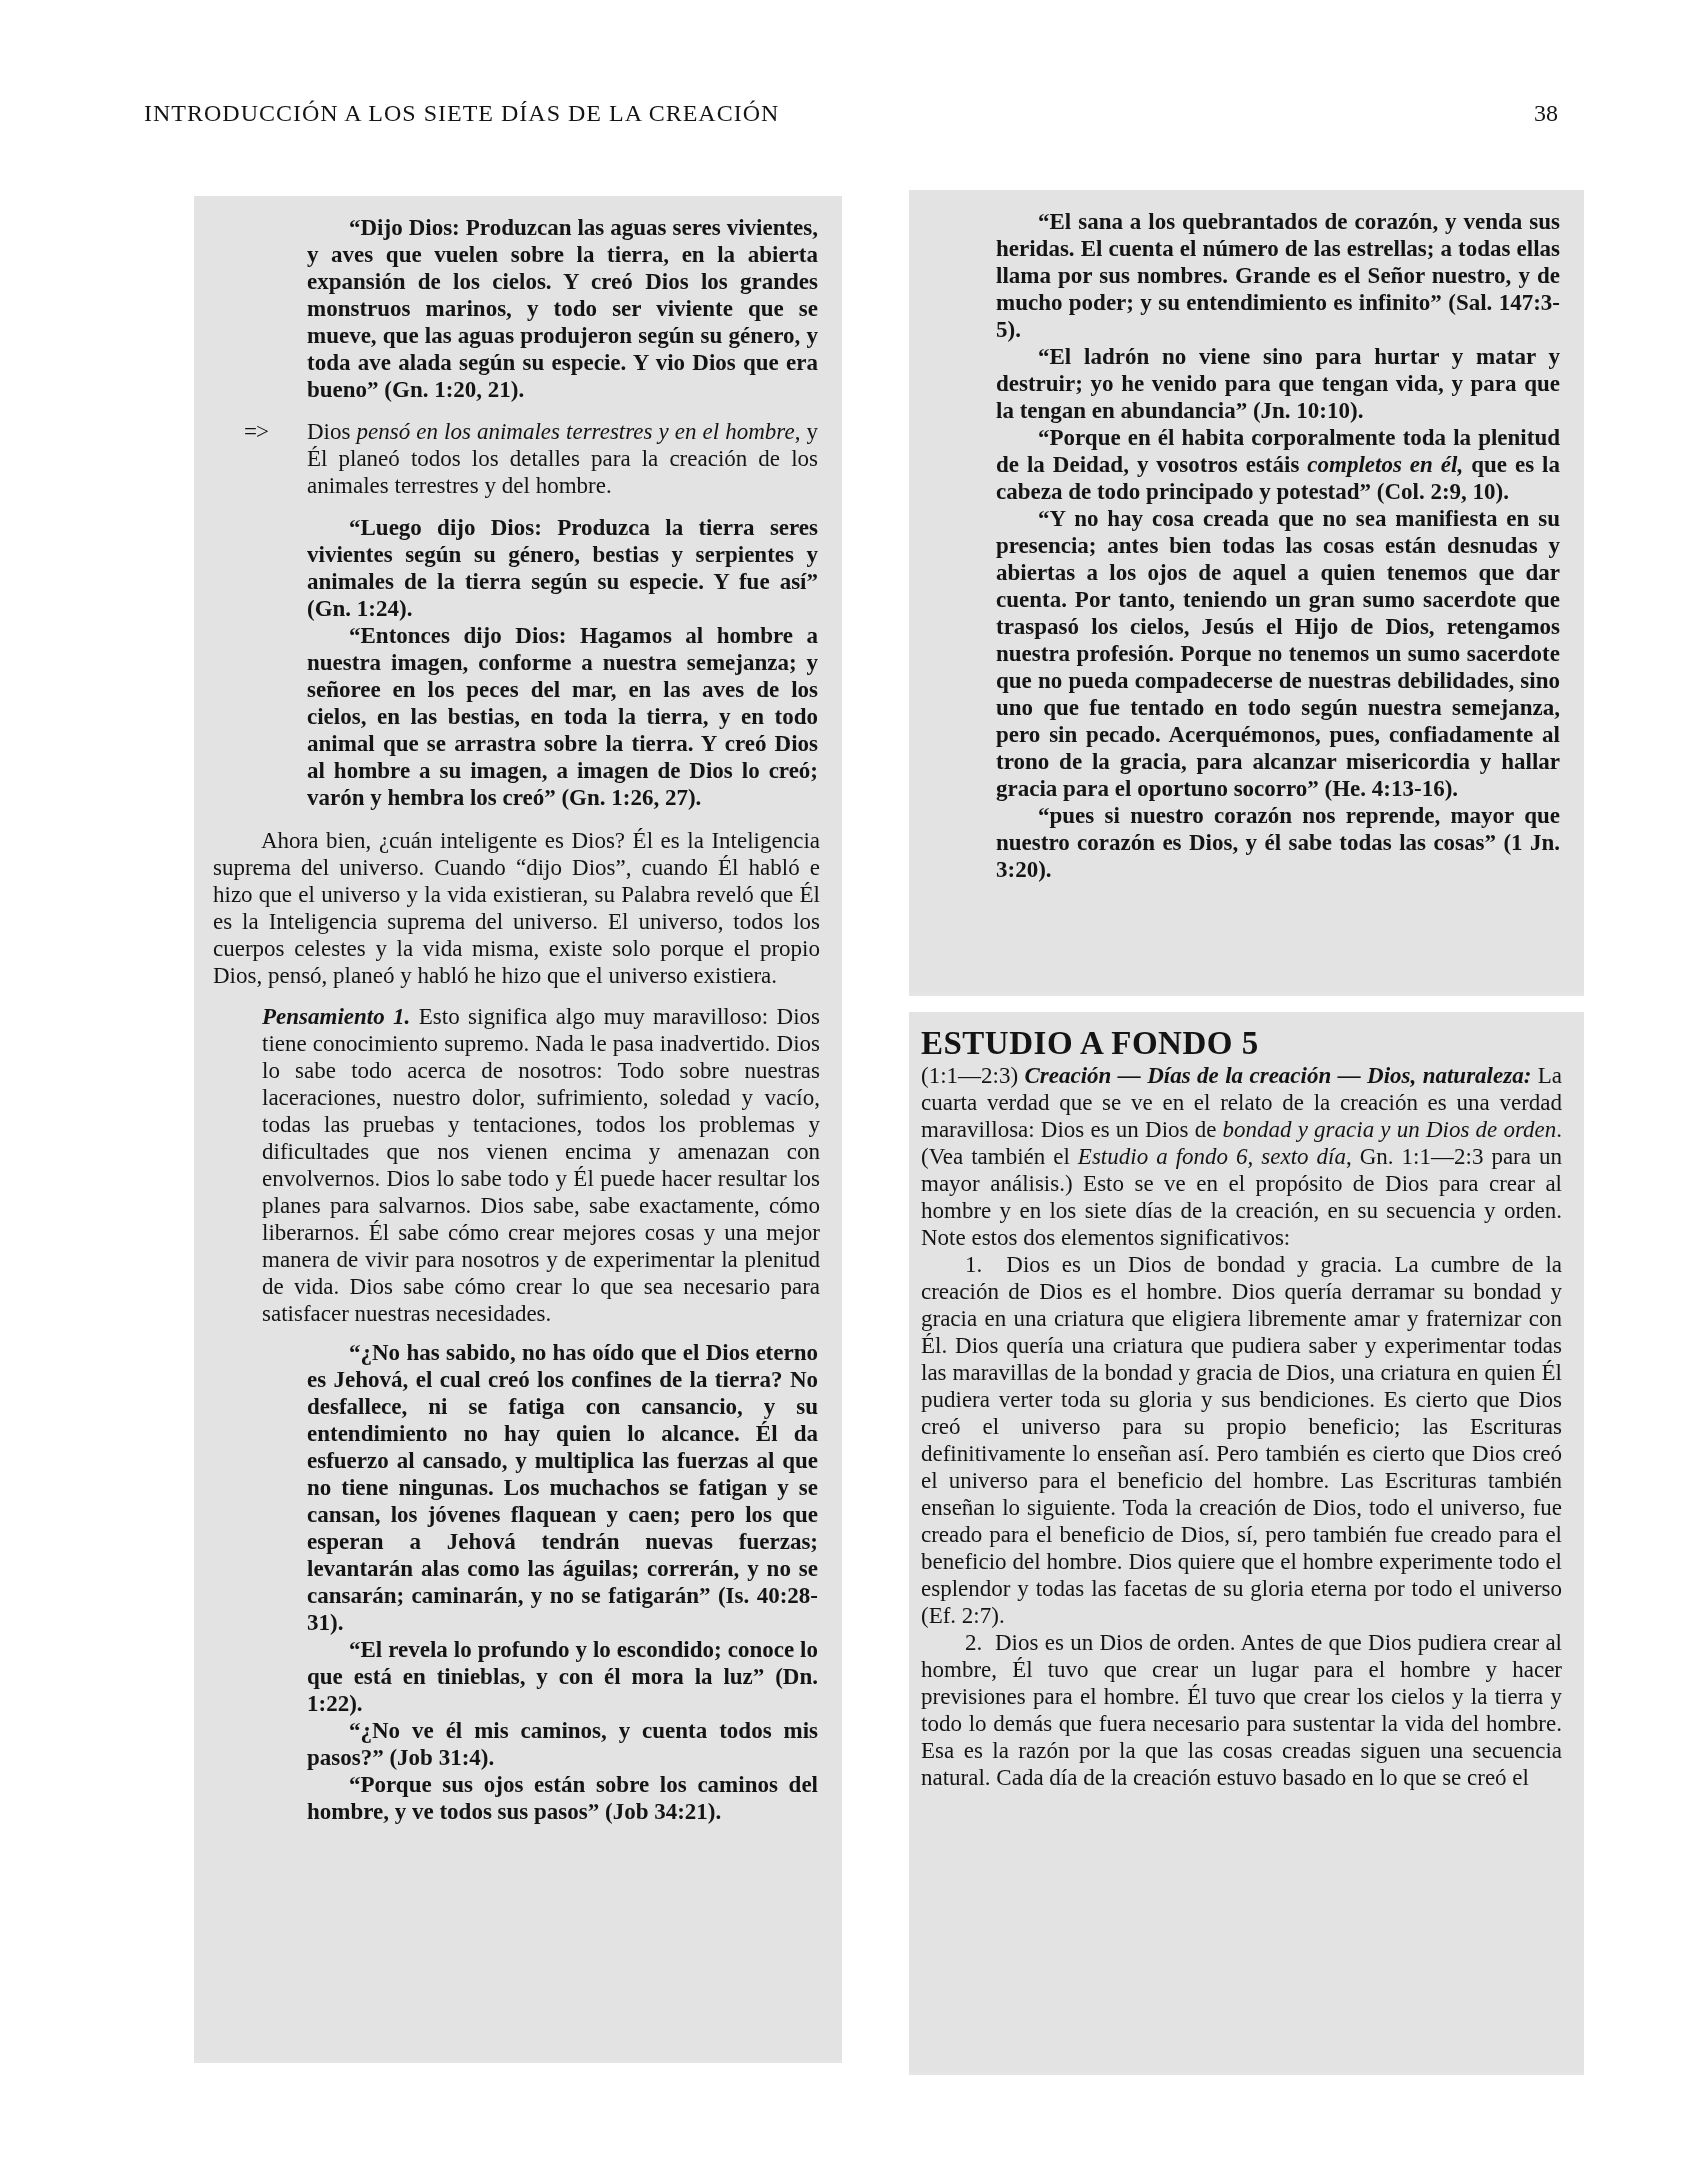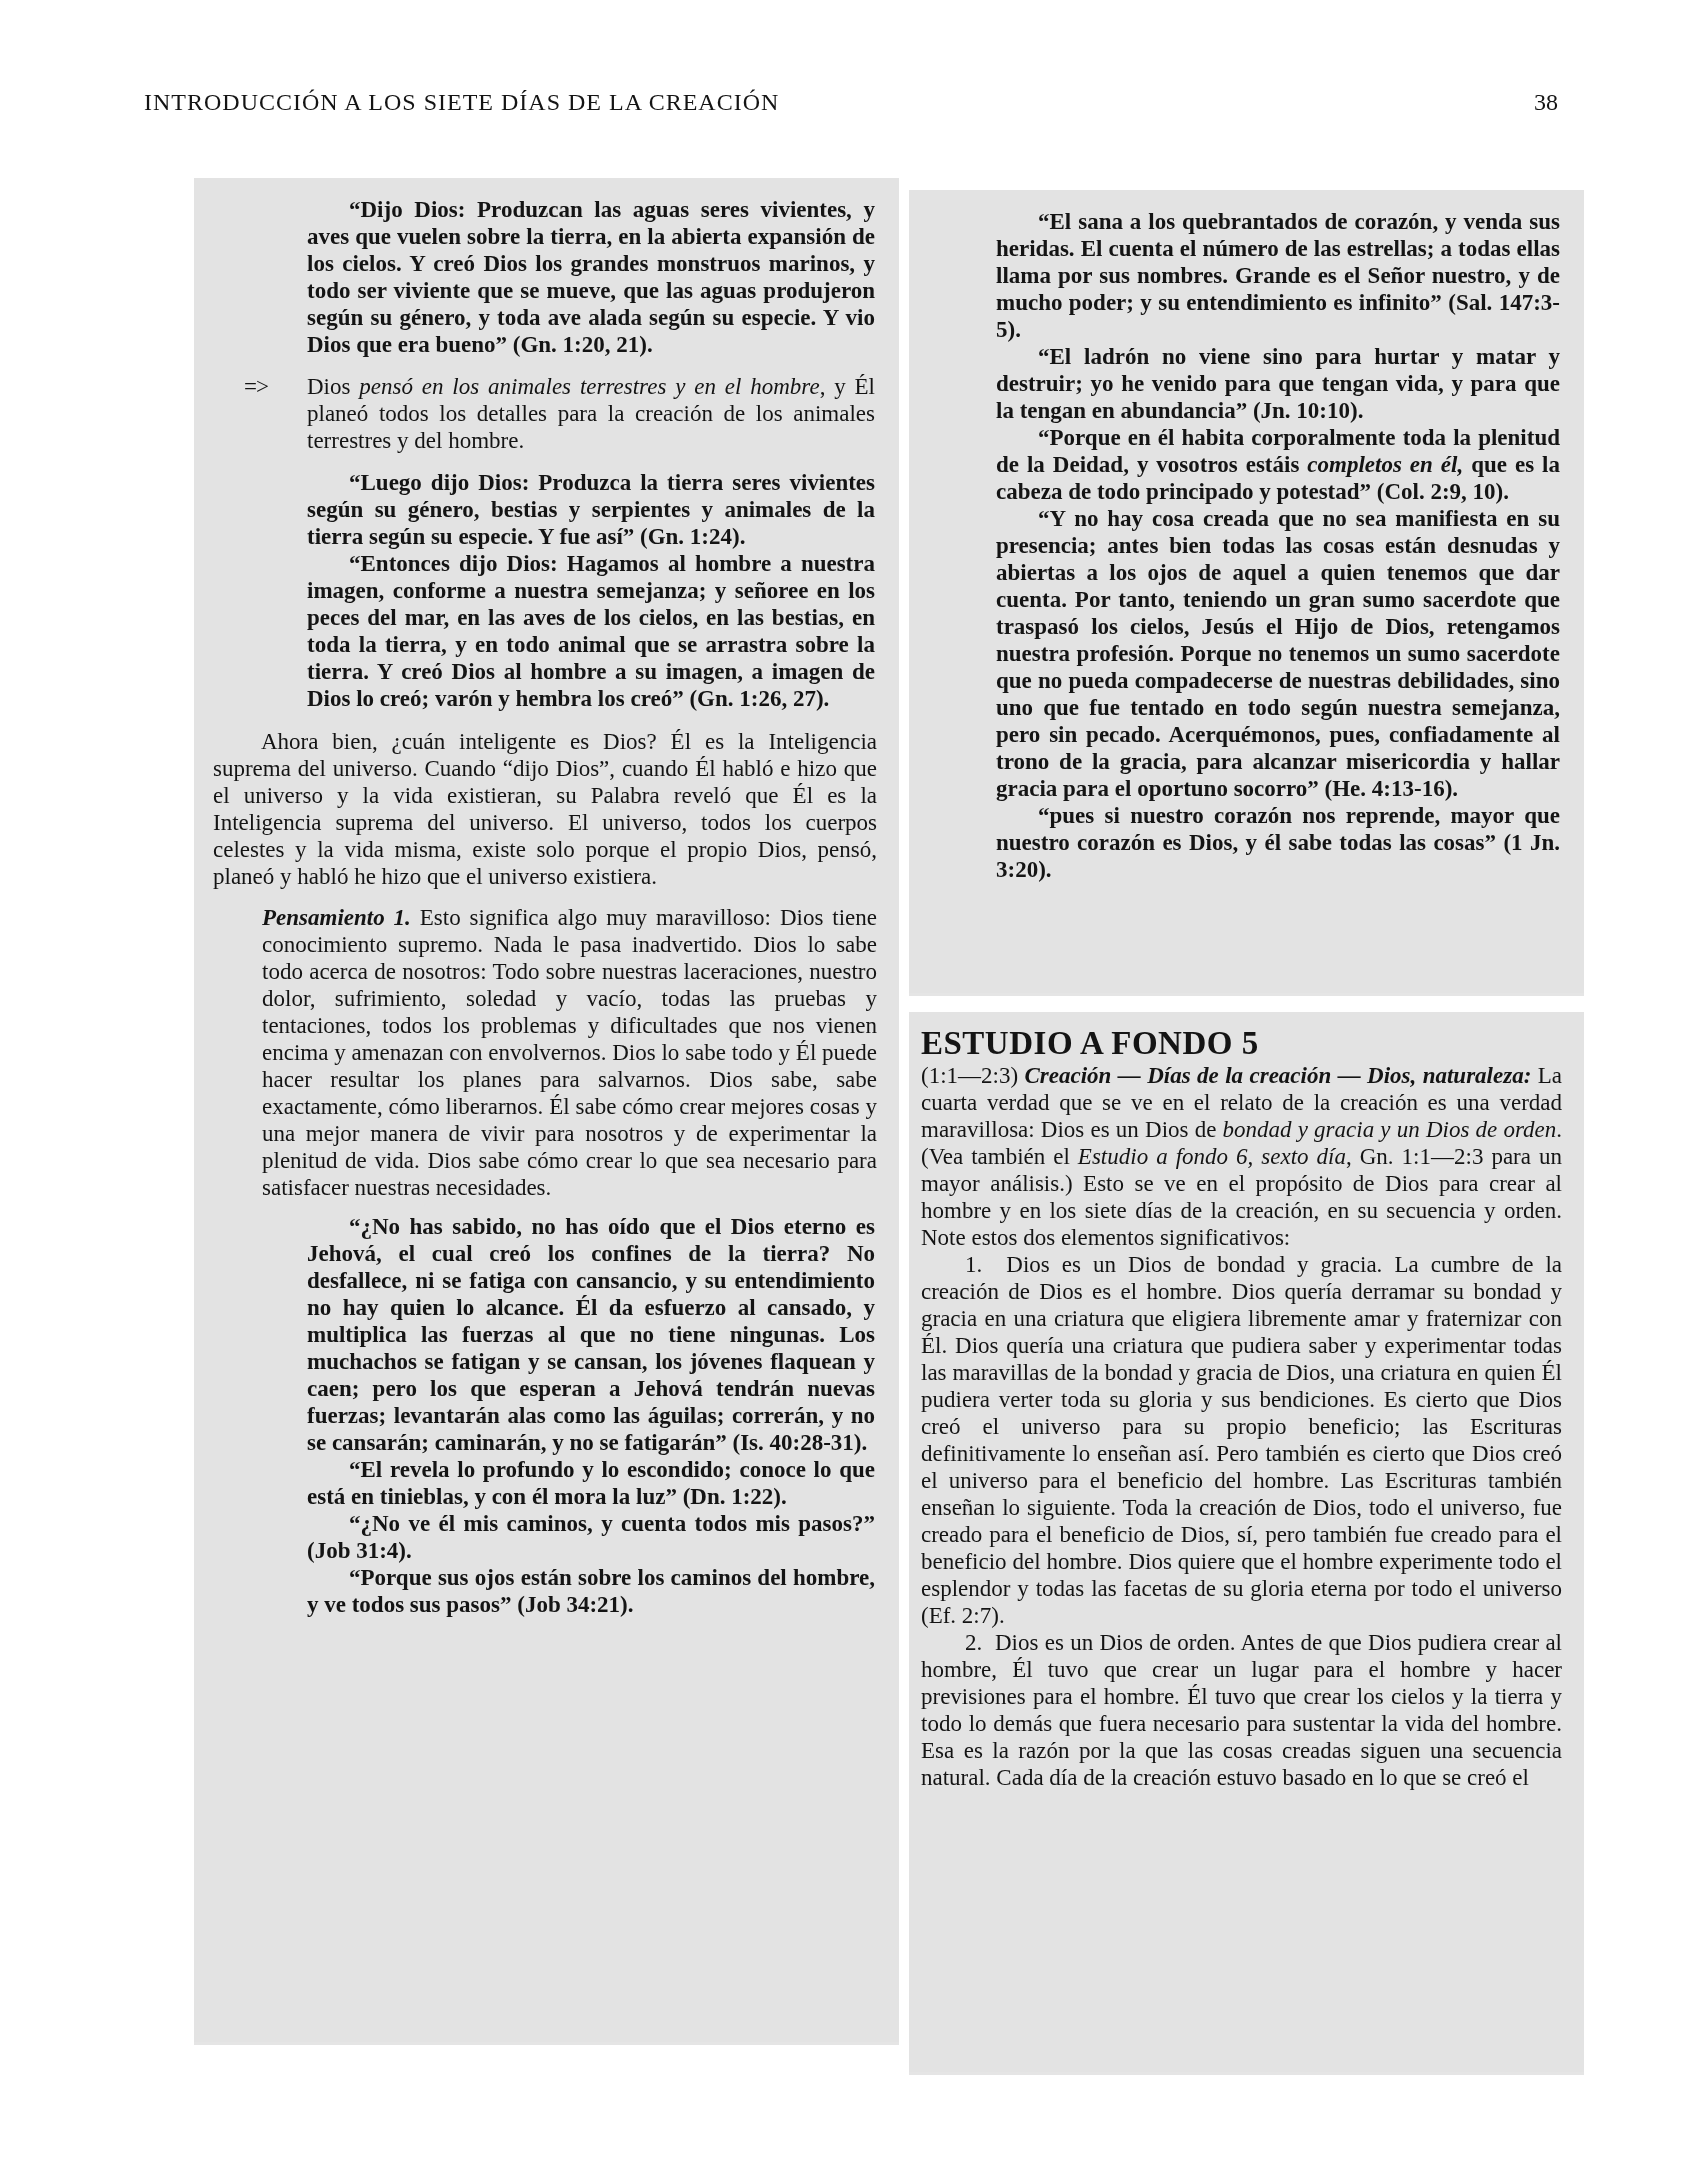--- a/index.html
+++ b/index.html
@@ -7,27 +7,27 @@
     width:1683px;height:2178px;position:relative;overflow:hidden;
     background:#ffffff;color:#141414;
     font-family:"Liberation Serif","DejaVu Serif",serif;
     font-size:23px;line-height:27px;
   }
   :root{
     --panel-bg:#e3e3e3;
     --shadow:rgba(0,0,0,0.10);
   }
   .running-head{
-    position:absolute;top:89px;left:144px;width:1414px;
+    position:absolute;top:100px;left:144px;width:1414px;
     display:flex;justify-content:space-between;align-items:center;
     font-size:24px;letter-spacing:1px;
   }
   .page-number{letter-spacing:0;}
   .col-left{
-    position:absolute;left:194px;top:178px;width:705px;
+    position:absolute;left:194px;top:196px;width:648px;
   }
   .col-right{
     position:absolute;left:909px;top:190px;width:675px;
     display:flex;flex-direction:column;gap:19px;
   }
   .panel{
     background:var(--panel-bg);
     box-shadow:0 3px 0 var(--shadow);
     padding:8px 0 14px 0;
   }

